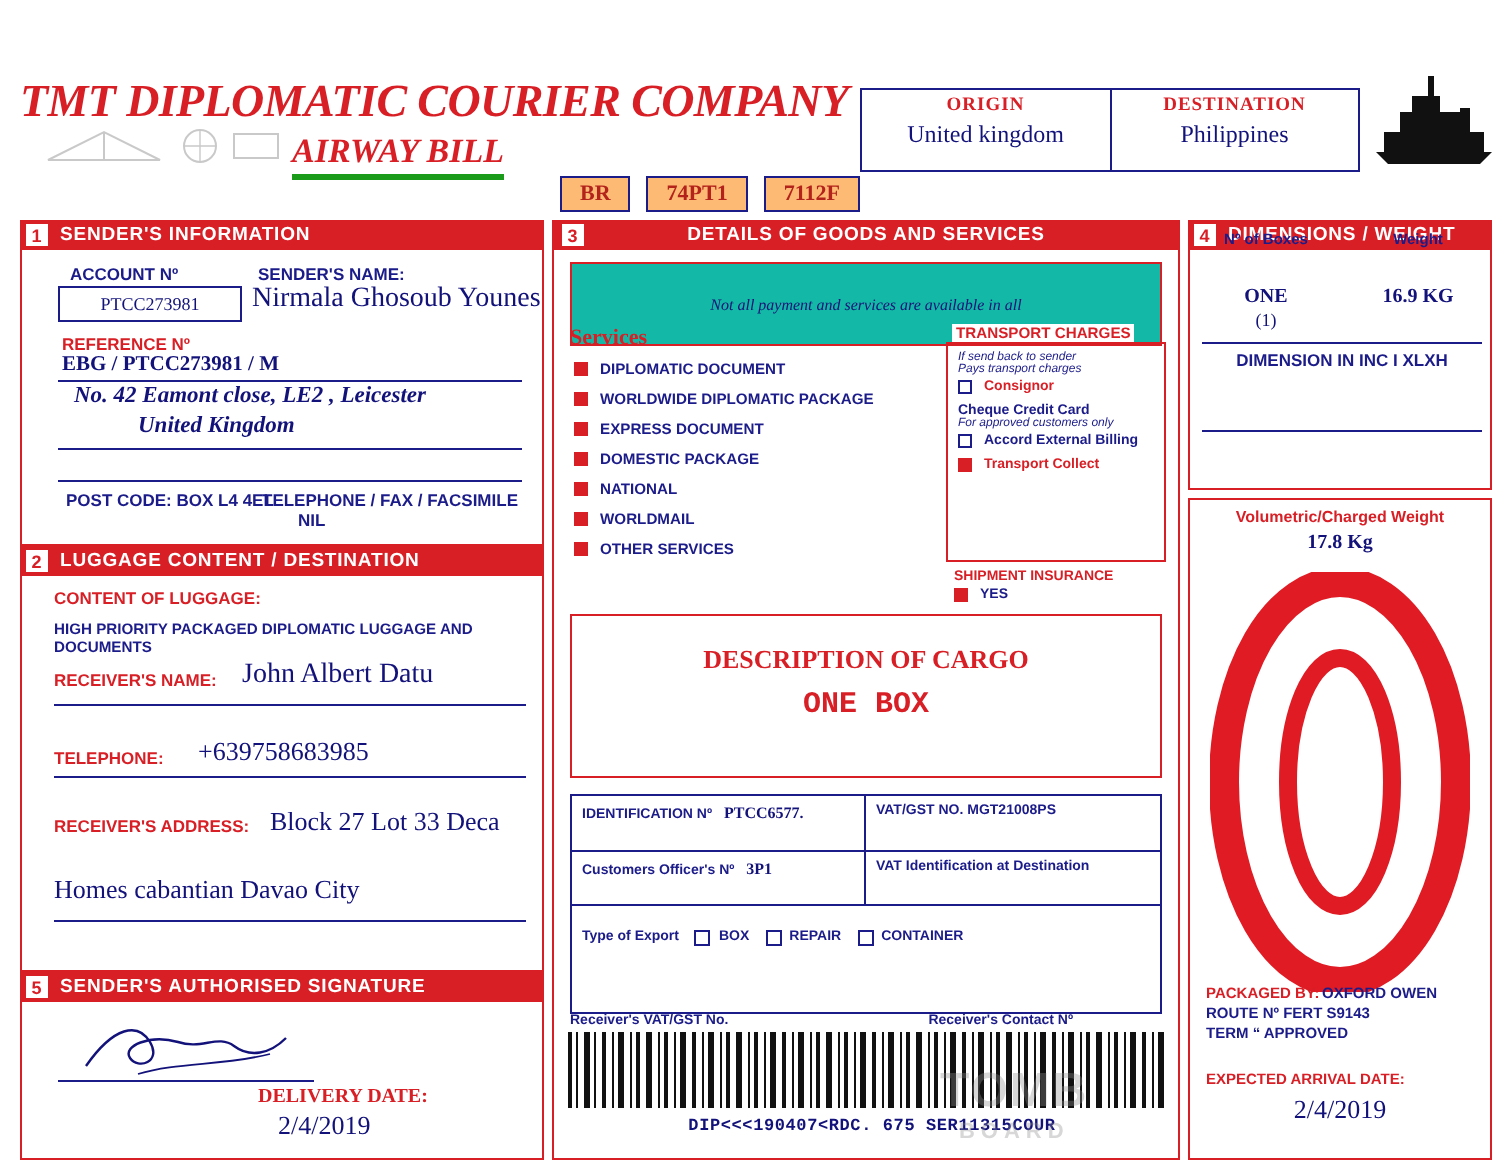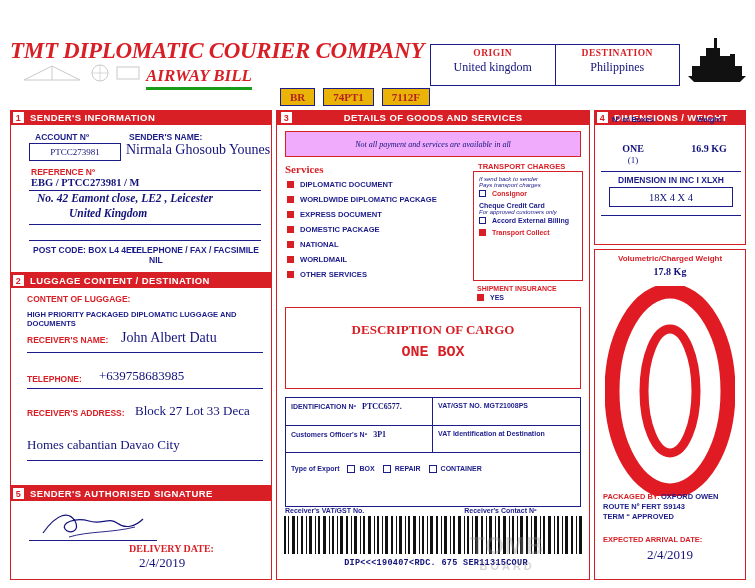--- a/index.html
+++ b/index.html
@@ -46,21 +46,21 @@
   }
   .od-val {
     text-align:center; font-size:12px; color:#12127a; margin-top:2px;
     font-family:"Liberation Serif", serif;
   }
   .ship-icon { position:absolute; left:686px; top:32px; width:62px; height:52px; }
 
   
   .chips { position:absolute; left:280px; top:88px; display:flex; gap:8px; }
   .chip {
-    border:1px solid #1b1b8a; background:#eab308;
+    border:1px solid #1b1b8a; background:#fdba74;
     font-size:11px; font-weight:bold; color:#b3231c;
     padding:2px 9px 2px 9px; font-family:"Liberation Serif", serif;
   }
 
   
   .bar {
     background:#d81f26; color:#fff; font-weight:bold;
     font-size:9.5px; letter-spacing:.4px;
     display:flex; align-items:center; height:15px;
     font-family:"Liberation Sans", sans-serif;
@@ -124,22 +124,22 @@
   .ln7 { position:absolute; left:18px; top:53px; width:128px; border-top:1px solid #1b1b8a;}
   .del-lbl { position:absolute; left:118px; top:56px; font-size:10px; color:#d81f26; font-weight:bold;
              font-family:"Liberation Serif", serif;}
   .del-val { position:absolute; left:128px; top:68px; font-size:13px; }
 
   
   #p3 { left:276px; top:110px; width:314px; height:470px; }
   #p3 .bar { position:absolute; left:-1px; top:-1px; width:314px; justify-content:center; }
   #p3 .bar .num { position:absolute; left:2px; }
   .note-box {
-    position:absolute; left:8px; top:20px; width:296px; height:26px;
-    border:1px solid #d81f26; background:#f0abfc;
+    position:absolute; left:8px; top:20px; width:296px; height:42px;
+    border:1px solid #d81f26; background:#14b8a6;
     font-size:8px; font-style:italic; color:#12127a;
     display:flex; align-items:center; justify-content:center;
     font-family:"Liberation Serif", serif;
   }
   .svc-title { position:absolute; left:8px; top:52px; font-size:11px; font-weight:bold; color:#d81f26;
                font-family:"Liberation Serif", serif;}
   .svc-list { position:absolute; left:10px; top:66px; width:180px; }
   .svc-row { display:flex; align-items:center; height:15px; }
   .sq { width:7px; height:7px; background:#d81f26; margin-right:6px; flex:0 0 7px; }
   .sq.hollow { background:#fff; border:1px solid #1b1b8a; }
@@ -527,21 +527,20 @@
       <div>Nº of Boxes</div>
       <div>Weight</div>
     </div>
     <div class="dim-vals">
       <div>ONE</div>
       <div>16.9 KG</div>
     </div>
     <div class="dim-one-sub">(1)</div>
     <div class="ln8"></div>
     <div class="dim-lbl2 lbl-blue">DIMENSION IN INC I XLXH</div>
-    <div class="dim-box2">18X 4 X 4</div>
     <div class="ln9"></div>
   </div>
 
   <div class="panel" id="pv">
     <div class="vw-t">Volumetric/Charged Weight</div>
     <div class="vw-v">17.8 Kg</div>
     <svg class="stamp" viewBox="0 0 130 210">
       <ellipse cx="65" cy="105" rx="58" ry="100" fill="none" stroke="#e01b24" stroke-width="15"></ellipse>
       <ellipse cx="65" cy="105" rx="26" ry="62" fill="none" stroke="#e01b24" stroke-width="9"></ellipse>
     </svg>

